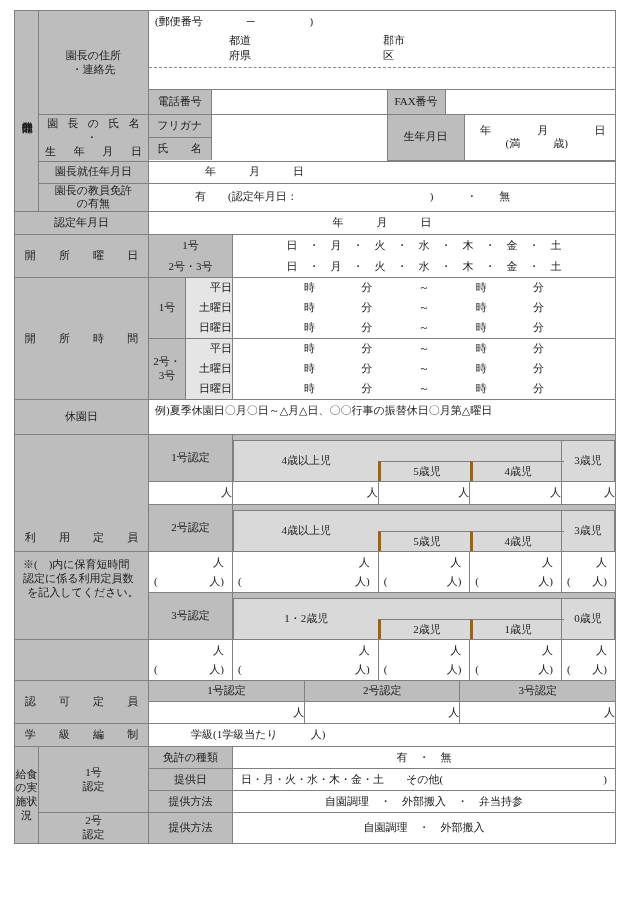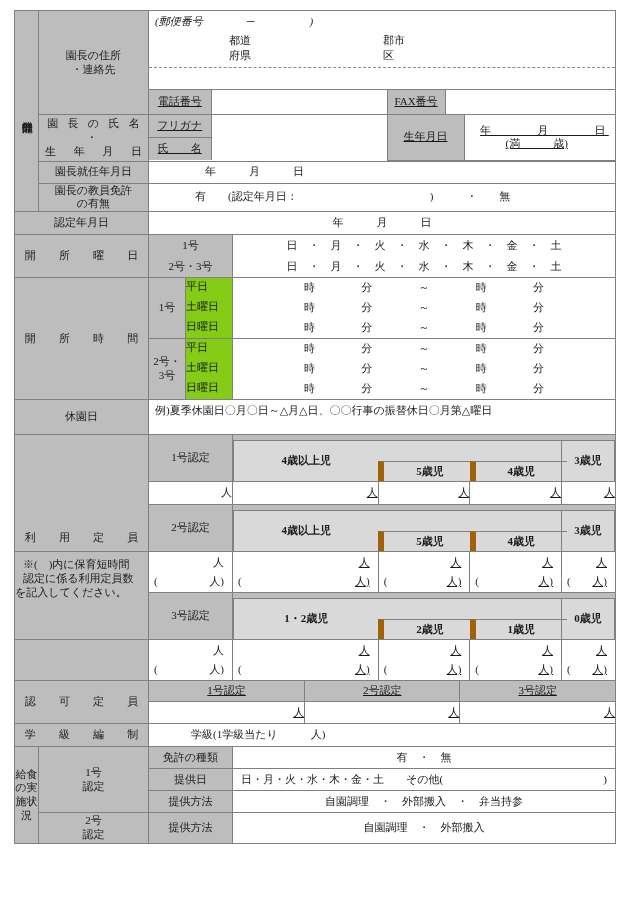--- a/index.html
+++ b/index.html
@@ -22,22 +22,22 @@
   }
   table.form td{
     border:1px solid #808080;
     padding:0;
     vertical-align:middle;
     line-height:1.25;
   }
 
   
   .lbl      {background:#bdbdbd;text-align:center;}
-  .lbl2     {background:#84cc16;text-align:left;font-family:Liberation Mono, monospace;}
-  .band     {background:#bef264;font-weight:bold;}
+  .lbl2     {background:#e5e5e5;text-align:right;}
+  .band     {background:#bef264;}
   .white    {background:#ffffff;}
 
   
   .c{text-align:center;}
   .l{text-align:left;}
   .wide{letter-spacing:.55em;text-indent:.55em;}
   .wide2{letter-spacing:.30em;text-indent:.30em;}
 
   
   .vert{
@@ -51,45 +51,45 @@
   .vwrap{height:100%;display:flex;align-items:flex-start;justify-content:center;padding-top:4px;}
 
   
   .dash-b{border-bottom:1px dashed #8a8a8a !important;}
   .no-t{border-top:none !important;}
   .no-b{border-bottom:none !important;}
   .no-l{border-left:none !important;}
   .no-r{border-right:none !important;}
 
   .addr{position:relative;height:78px;}
-  .addr .zip{position:absolute;left:6px;top:4px;font-style:italic;}
+  .addr .zip{position:absolute;left:6px;top:4px;}
   .addr .todo{position:absolute;left:66px;top:22px;line-height:1.35;margin-left:14px;}
   .addr .gunshi{position:absolute;left:234px;top:22px;line-height:1.35;}
   .addr .dotline{position:absolute;left:0;right:0;top:56px;border-top:1px dashed #8a8a8a;}
 
   .inner{
     border:1px solid #808080;
     border-collapse:collapse;
     table-layout:fixed;
     width:100%;
     font-size:11px;
   }
-  .inner td{border:1px solid #808080;padding:0;text-decoration:underline;}
+  .inner td{border:1px solid #808080;padding:0;}
 
   
   .capwrap{position:relative;height:46px;background:#bdbdbd;}
   .capbox{
     position:absolute;left:0;right:0;top:5px;bottom:0;
     background:#d9d9d9;border:1px solid #808080;border-bottom:none;
   }
   .caprow{position:absolute;left:0;right:0;top:0;bottom:0;}
   .capcellA{position:absolute;left:0;top:0;bottom:0;display:flex;align-items:center;justify-content:center;}
   .capsub{
     position:absolute;bottom:0;top:50%;
-    border-top:1px solid #808080;border-left:6px solid #a16207;
+    border-top:1px solid #808080;border-left:3px solid #a16207;
     display:flex;align-items:center;justify-content:center;
   }
   .cap3{
     position:absolute;top:0;bottom:0;border-left:1px solid #808080;
     display:flex;align-items:center;justify-content:center;
   }
 
   .nin{padding:3px 8px 3px 0;text-align:right;}
   .nin2{padding:2px 8px 3px 0;text-align:right;line-height:1.25;}
   .paren{position:relative;}
@@ -308,21 +308,21 @@
             <div class="cap3" style="left:86%;right:0;">3歳児</div>
           </div>
         </div>
       </div>
     </td>
   </tr>
   <tr>
     <td class="lbl" colspan="2" rowspan="2" style="vertical-align:top;padding-top:6px;">
       <div class="l" style="padding-left:8px">※(　)内に保育短時間</div>
       <div class="l" style="padding-left:8px">認定に係る利用定員数</div>
-      <div class="l" style="padding-left:0">を記入してください。</div>
+      <div class="l" style="padding-left:12px">を記入してください。</div>
     </td>
     <td class="white paren" colspan="2" style="height:40px;padding:0;position:relative;">
       <div class="nin2" style="padding-top:4px;">人</div>
       <div class="nin2">人)</div>
       <span class="op">(</span>
     </td>
     <td class="white" style="padding:0;">
       <table class="inner" style="border:none;">
         <colgroup>
                 <col style="width:38%">

